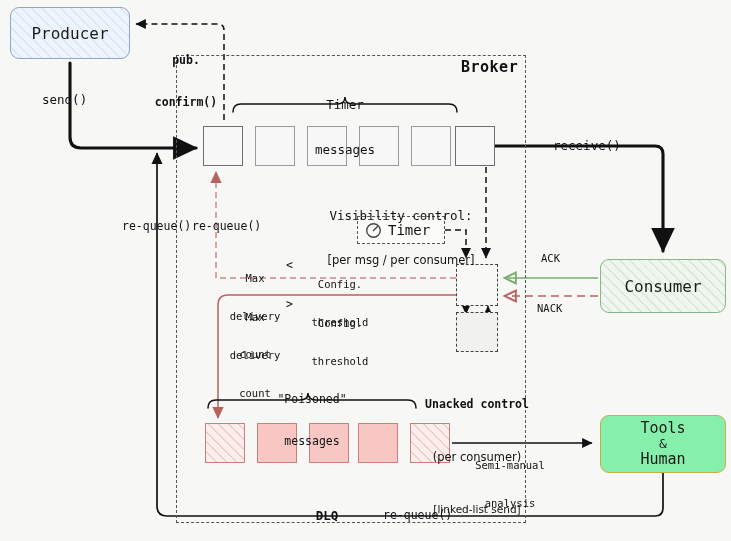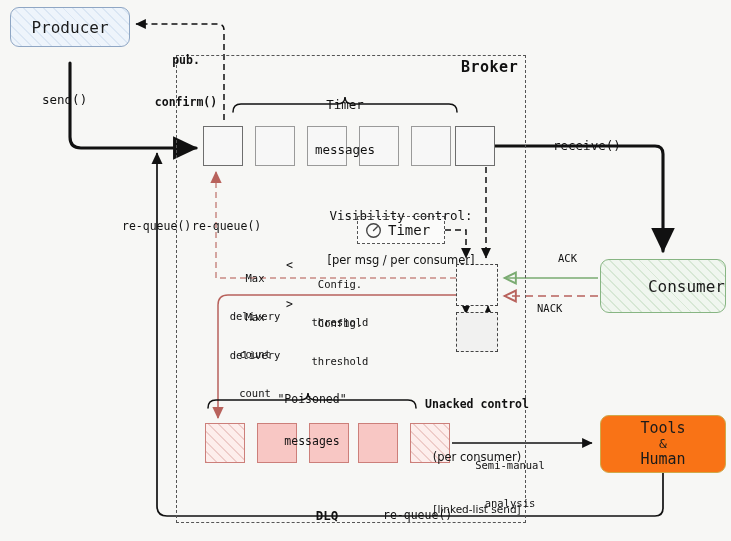--- a/index.html
+++ b/index.html
@@ -9,43 +9,43 @@
     font-family:"DejaVu Sans Mono","Liberation Mono",monospace;
     overflow:hidden;
   }
   #canvas{position:relative;width:731px;height:541px;}
   svg#wires{position:absolute;left:0;top:0;width:731px;height:541px;overflow:visible;}
   .node{position:absolute;box-sizing:border-box;display:flex;align-items:center;justify-content:center;text-align:center;}
 
   
   .actor{border-radius:9px;border-width:1.4px;border-style:solid;}
   #producer{
-    left:10px;top:7px;width:120px;height:40px;
+    left:10px;top:7px;width:120px;height:52px;
     border-color:#8fa6c4;
     background:
       repeating-linear-gradient(45deg,
         rgba(140,175,215,.20) 0 1.3px,
         rgba(0,0,0,0) 1.3px 7px),
       #eef4fb;
     font-size:16px;color:#1b1b1b;
   }
   #consumer{
     left:600px;top:259px;width:126px;height:54px;
     border-color:#87b583;
     background:
       repeating-linear-gradient(45deg,
         rgba(125,180,120,.22) 0 1.3px,
         rgba(0,0,0,0) 1.3px 7px),
       #f0f6ef;
-    font-size:16px;color:#1b1b1b;justify-content:flex-end;
+    font-size:16px;color:#1b1b1b;
   }
   #toolshuman{
     left:600px;top:415px;width:126px;height:58px;
     border-color:#cfa94b;
-    background:#f97316;
+    background:#86efac;
     font-size:15px;color:#1b1b1b;line-height:1.12;
     flex-direction:column;
     text-align:right;
   }
   #toolshuman .amp{font-size:13px;}
 
   
   #broker-box{
     position:absolute;left:176px;top:55px;width:350px;height:468px;
     border:1.4px dashed #555;box-sizing:border-box;background:transparent;
@@ -242,21 +242,21 @@
     <div>pub.</div>
     <div>confirm()</div>
   </div>
 
   <div class="lbl l13" style="left:553px;top:138px;">receive()</div>
 
   <div class="lbl l12" style="left:122px;top:219px;">re-queue()</div>
   <div class="lbl l12" style="left:192px;top:219px;">re-queue()</div>
   <div class="lbl l12" style="left:383px;top:508px;">re-queue()</div>
 
-  <div class="lbl l11" style="left:558px;top:252px;">ACK</div>
+  <div class="lbl l11" style="left:541px;top:252px;">ACK</div>
   <div class="lbl l11" style="left:537px;top:302px;">NACK</div>
 
   <div class="lbl l11 ctr" style="left:255px;top:246px;">
     <div>Max</div>
     <div>delivery</div>
     <div>count</div>
   </div>
   <div class="lbl l12" style="left:286px;top:258px;">&lt;</div>
   <div class="lbl l11 ctr" style="left:340px;top:252px;">
     <div>Config.</div>

